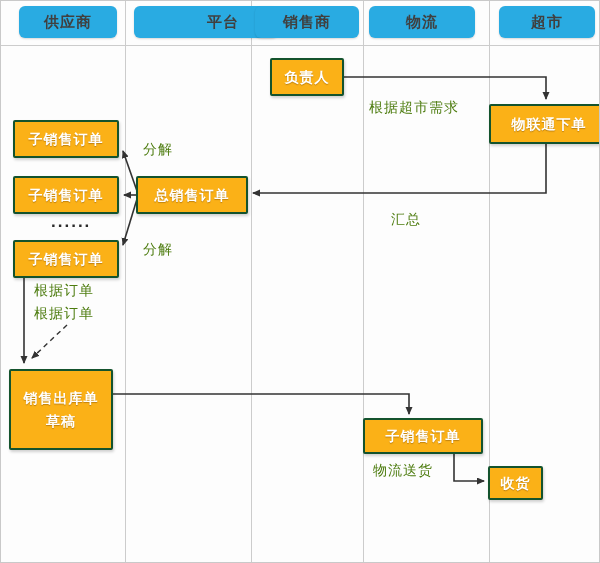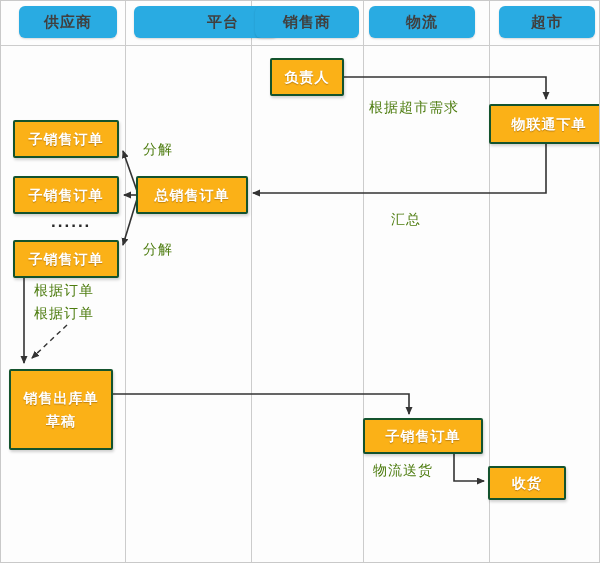--- a/index.html
+++ b/index.html
@@ -67,21 +67,21 @@
   <div class="node" style="left:488px;top:103px;width:120px;height:40px;">物联通下单</div>
   <div class="node" style="left:135px;top:175px;width:112px;height:38px;">总销售订单</div>
   <div class="node" style="left:12px;top:119px;width:106px;height:38px;">子销售订单</div>
   <div class="node" style="left:12px;top:175px;width:106px;height:38px;">子销售订单</div>
   <div class="node" style="left:12px;top:239px;width:106px;height:38px;">子销售订单</div>
   <div class="node" style="left:8px;top:368px;width:104px;height:81px;">
     <span>销售出库单</span>
     <span>草稿</span>
   </div>
   <div class="node" style="left:362px;top:417px;width:120px;height:36px;">子销售订单</div>
-  <div class="node" style="left:487px;top:465px;width:78px;height:34px;">收货</div>
+  <div class="node" style="left:487px;top:465px;width:55px;height:34px;">收货</div>
 
   <div class="lbl" style="left:368px;top:98px;">根据超市需求</div>
   <div class="lbl" style="left:142px;top:140px;">分解</div>
   <div class="lbl" style="left:390px;top:210px;">汇总</div>
   <div class="lbl" style="left:142px;top:240px;">分解</div>
   <div class="lbl dots" style="left:50px;top:211px;">......</div>
   <div class="lbl" style="left:33px;top:281px;">根据订单</div>
   <div class="lbl" style="left:33px;top:304px;">根据订单</div>
   <div class="lbl" style="left:372px;top:461px;">物流送货</div>
 

